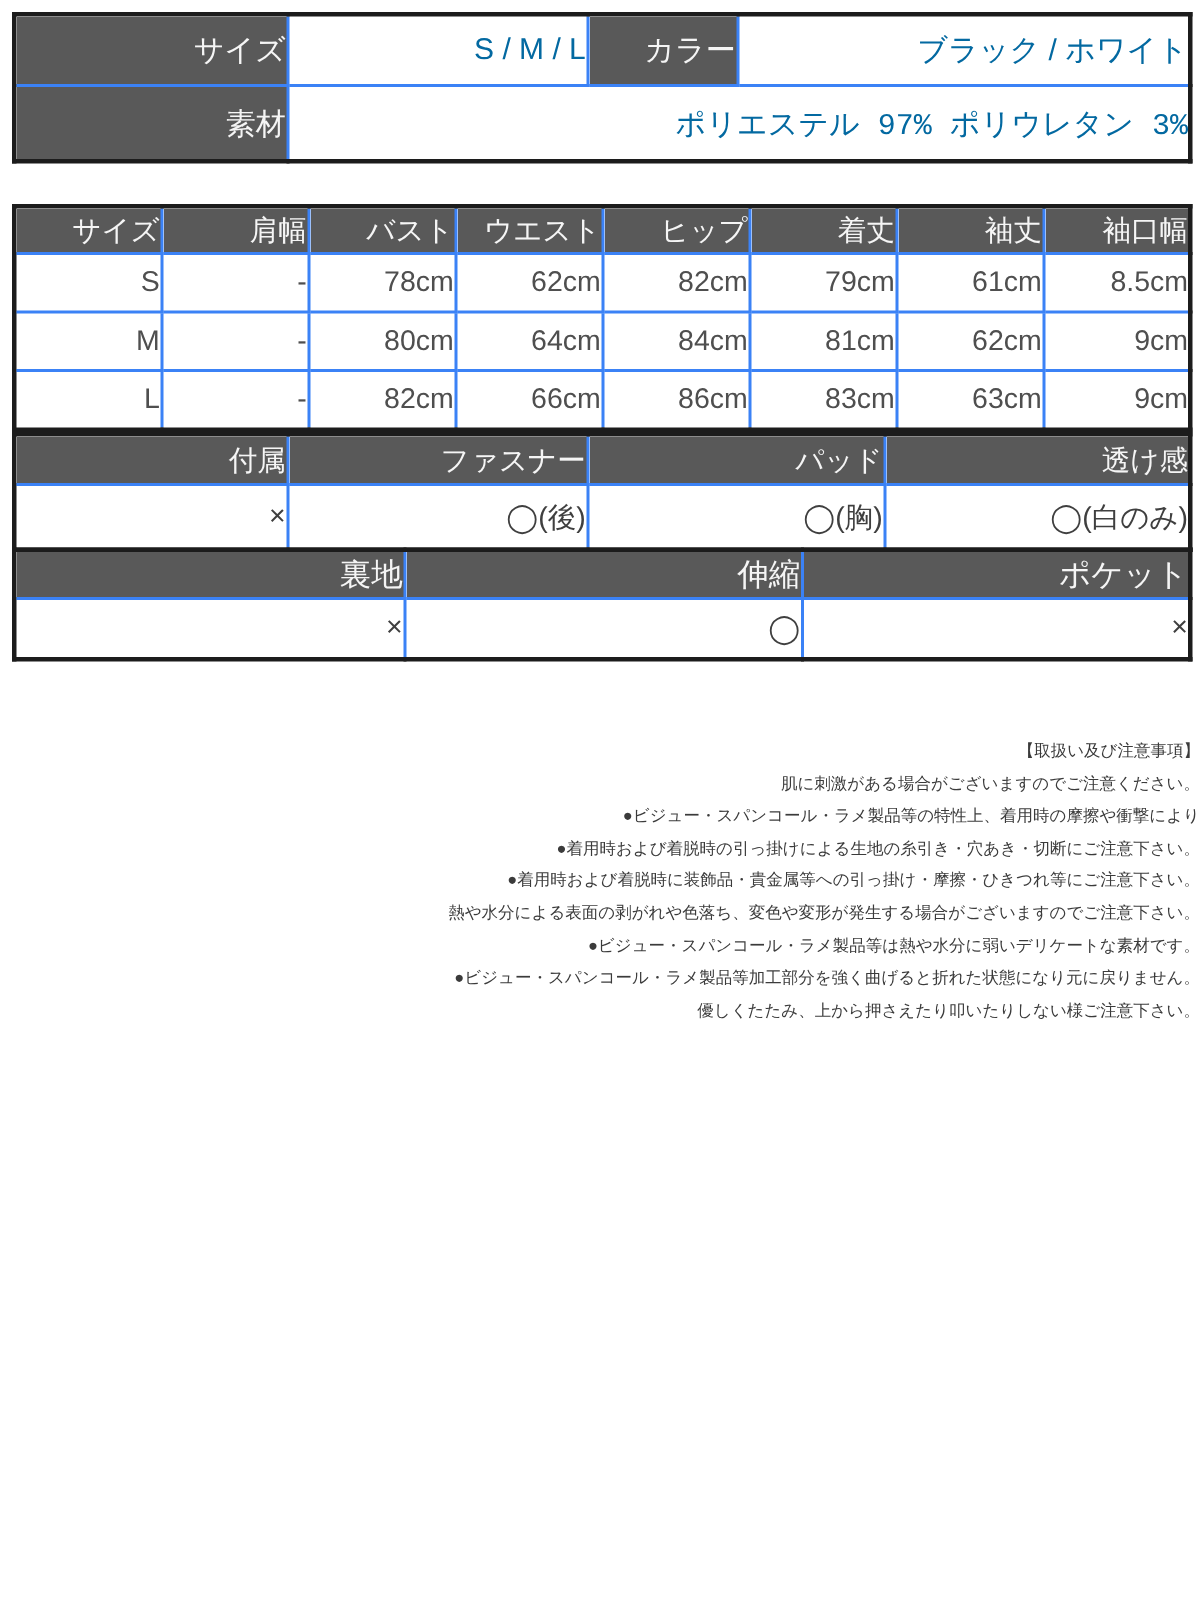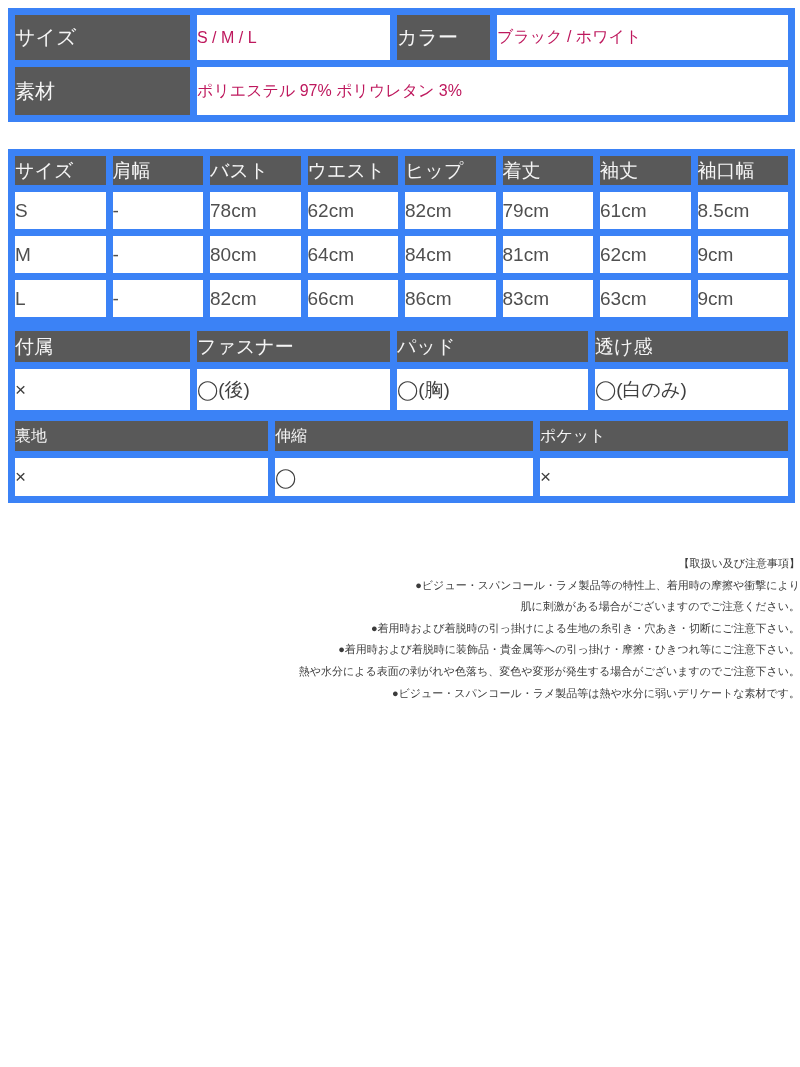--- a/index.html
+++ b/index.html
@@ -7,39 +7,39 @@
     width:800px;height:1067px;background:#ffffff;
     font-family:"Liberation Sans","DejaVu Sans",sans-serif;
     color:#3b3b3b;
   }
   .page{padding:8px 0 0 8px;}
   table{
     border-collapse:collapse;table-layout:fixed;width:787px;
     border:3px solid #1c1c1c;
   }
   td{
-    border:7px solid #3b82f6;text-align:left;vertical-align:middle;
+    border:2px solid #3b82f6;text-align:right;vertical-align:middle;
     overflow:hidden;padding:0;
   }
   .hd{background:#595959;color:#f5f5f5;font-size:20px;}
-  .val{color:#be185d;font-size:16px;}
+  .val{color:#0369a1;font-size:20px;}
   .cm{color:#4f4f4f;font-size:19px;}
   
   .t-info tr.r1 td{height:45px;}
-  .t-info tr.r2 td{height:48px;}
+  .t-info tr.r2 td{height:48px;font-family:Liberation Mono, monospace;}
   
   .t-size{margin-top:27px;}
   .t-size tr.hrow td{height:29px;font-size:19px;}
   .t-size tr.drow td{height:37px;}
   
   .t-feat{}
   .t-feat tr.hrow td{height:31px;font-size:19px;}
   .t-feat tr.drow td{height:41px;}
   .t-feat2{margin-top:-3px;}
-  .t-feat2 tr.hrow td{height:30px;font-size:16px;}
+  .t-feat2 tr.hrow td{height:30px;font-size:21px;}
   .t-feat2 tr.drow td{height:38px;}
   .mark{color:#3f3f3f;font-size:19px;}
   
   .notes{margin:50px 0 0 35px;font-size:11px;line-height:21.6px;color:#3b3b3b;text-align:right;}
   .notes div{white-space:nowrap;}
 </style>
 </head>
 <body>
 
 <div class="page">
@@ -148,21 +148,23 @@
     <tr class="drow">
       <td class="mark">×</td>
       <td class="mark">◯</td>
       <td class="mark">×</td>
     </tr>
   </tbody>
     </table>
 
   <div class="notes">
     <div>【取扱い及び注意事項】</div>
+    <div>肌に刺激がある場合がございますのでご注意ください。</div>
     <div>●ビジュー・スパンコール・ラメ製品等の特性上、着用時の摩擦や衝撃により</div>
-    <div>肌に刺激がある場合がございますのでご注意ください。</div>
     <div>●着用時および着脱時の引っ掛けによる生地の糸引き・穴あき・切断にご注意下さい。</div>
     <div>●着用時および着脱時に装飾品・貴金属等への引っ掛け・摩擦・ひきつれ等にご注意下さい。</div>
     <div>熱や水分による表面の剥がれや色落ち、変色や変形が発生する場合がございますのでご注意下さい。</div>
     <div>●ビジュー・スパンコール・ラメ製品等は熱や水分に弱いデリケートな素材です。</div>
+    <div>●ビジュー・スパンコール・ラメ製品等加工部分を強く曲げると折れた状態になり元に戻りません。</div>
+    <div>優しくたたみ、上から押さえたり叩いたりしない様ご注意下さい。</div>
   </div>
 
 </div>
 
 </body></html>

